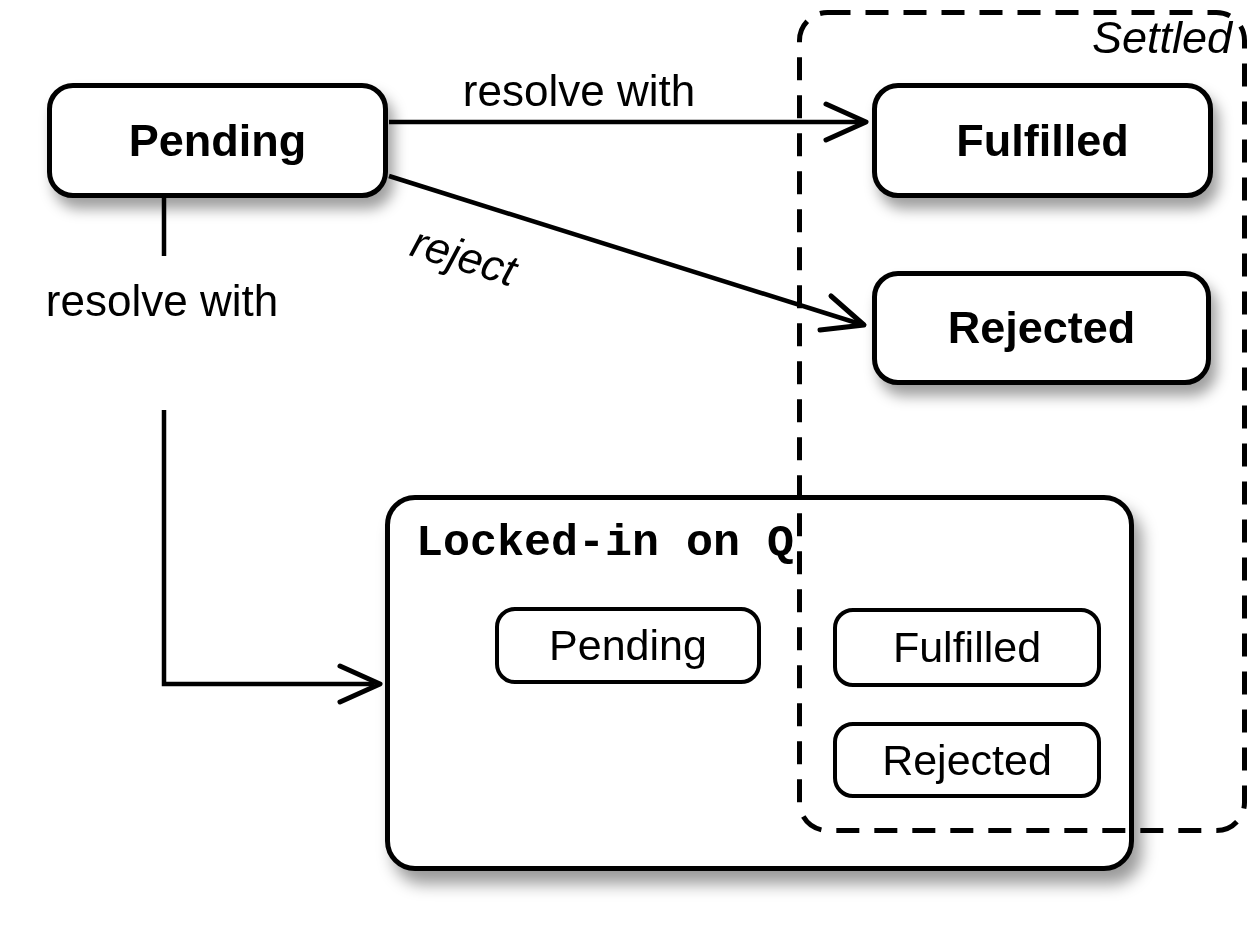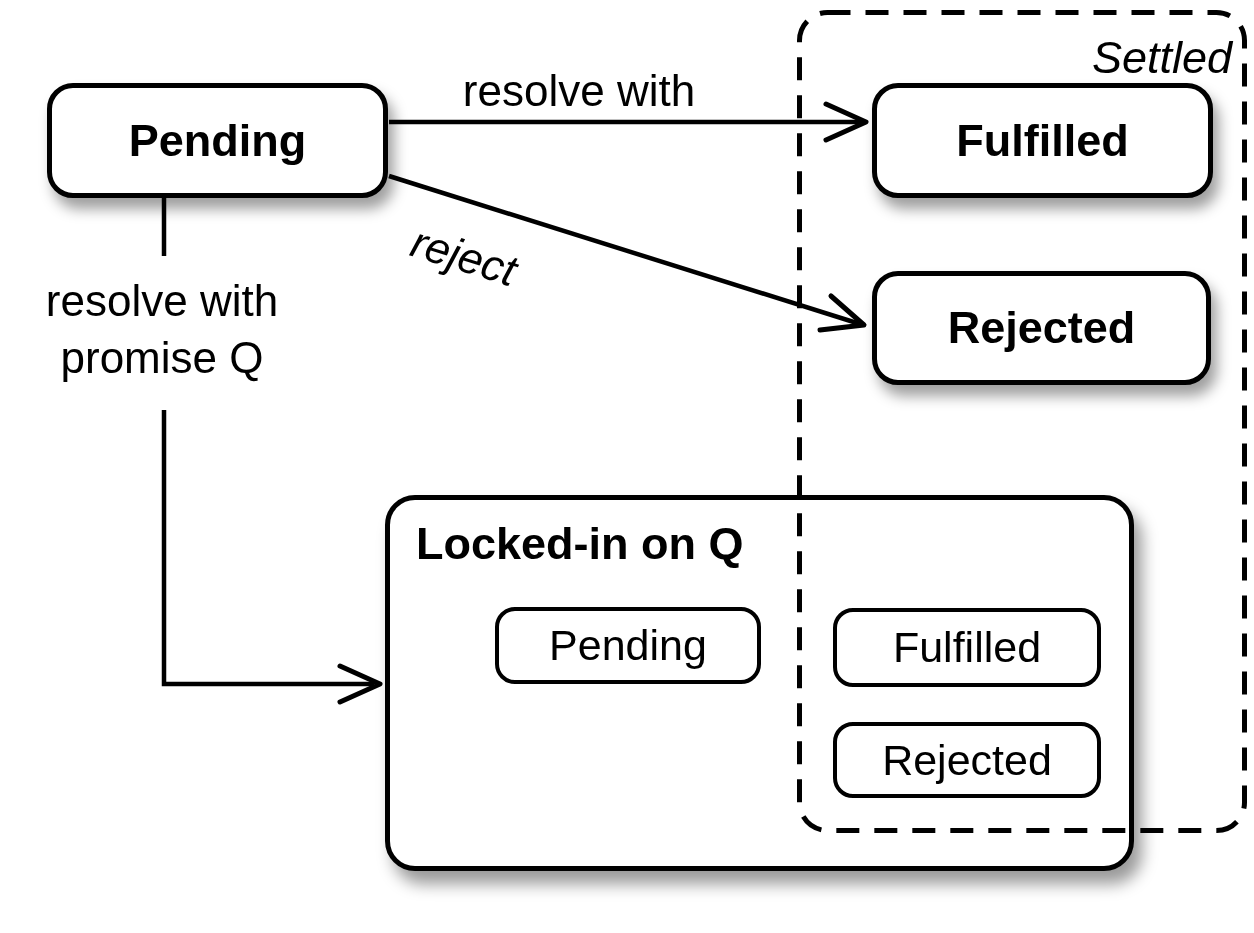--- a/index.html
+++ b/index.html
@@ -51,20 +51,21 @@
     border-radius: 30px;
     box-shadow: 8px 13px 16px rgba(0,0,0,0.40);
     z-index: 0;
   }
   #locked-title {
     position: absolute;
     left: 416px; top: 518px;
     font-size: 45px;
     font-weight: 700;
     z-index: 2;
+    font-family: Liberation Mono, monospace;
   }
   
   #box-pending   { left: 47px;  top: 83px;  width: 341px; height: 115px; }
   #box-fulfilled { left: 872px; top: 83px;  width: 341px; height: 115px; }
   #box-rejected  { left: 872px; top: 271px; width: 339px; height: 114px; }
   #inner-pending   { left: 495px; top: 607px; width: 266px; height: 77px; }
   #inner-fulfilled { left: 833px; top: 608px; width: 268px; height: 79px; }
   #inner-rejected  { left: 833px; top: 722px; width: 268px; height: 76px; }
   
   .edge-label {
@@ -84,21 +85,20 @@
     transform-origin: left top;
   }
   #label-settled {
     position: absolute;
     left: 1020px; top: 12px;
     width: 212px;
     text-align: right;
     font-size: 45px;
     font-style: italic;
     z-index: 2;
-    margin-top: 20px;
   }
   
   #connector-layer {
     position: absolute;
     left: 0; top: 0;
     width: 1254px; height: 933px;
     z-index: 1;
     pointer-events: none;
   }
 </style>
@@ -149,16 +149,15 @@
   </div>
 
   <div id="label-resolve-non-promise" class="edge-label">
     <div>resolve with</div>
   </div>
 
   <div id="label-reject" class="edge-label">reject</div>
 
   <div id="label-resolve-promise" class="edge-label">
     <div>resolve with</div>
-    <div>promise Q</div>
   </div>
 
 </div>
 
 </body></html>

